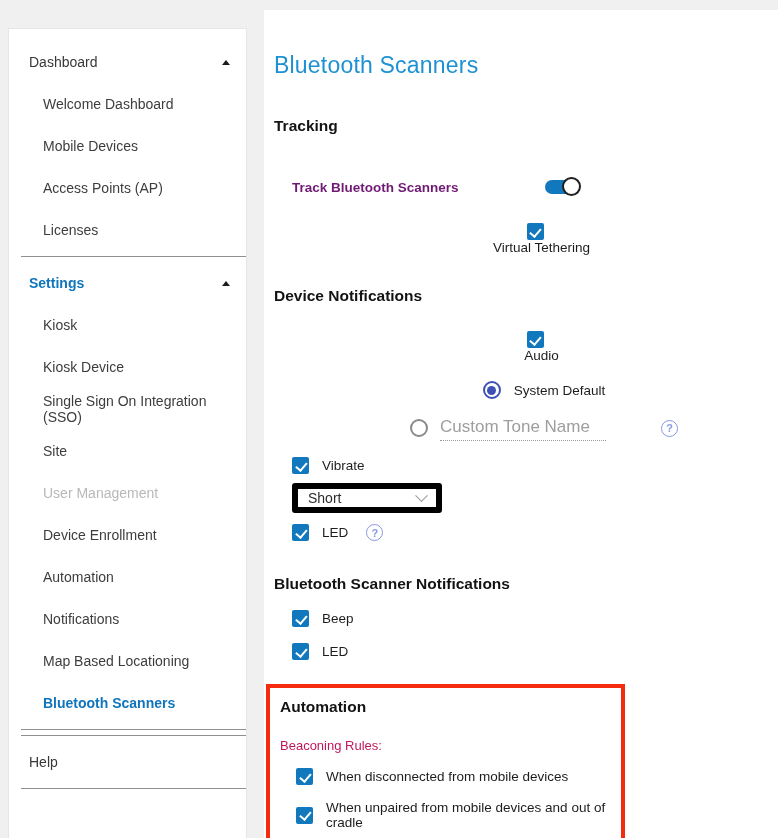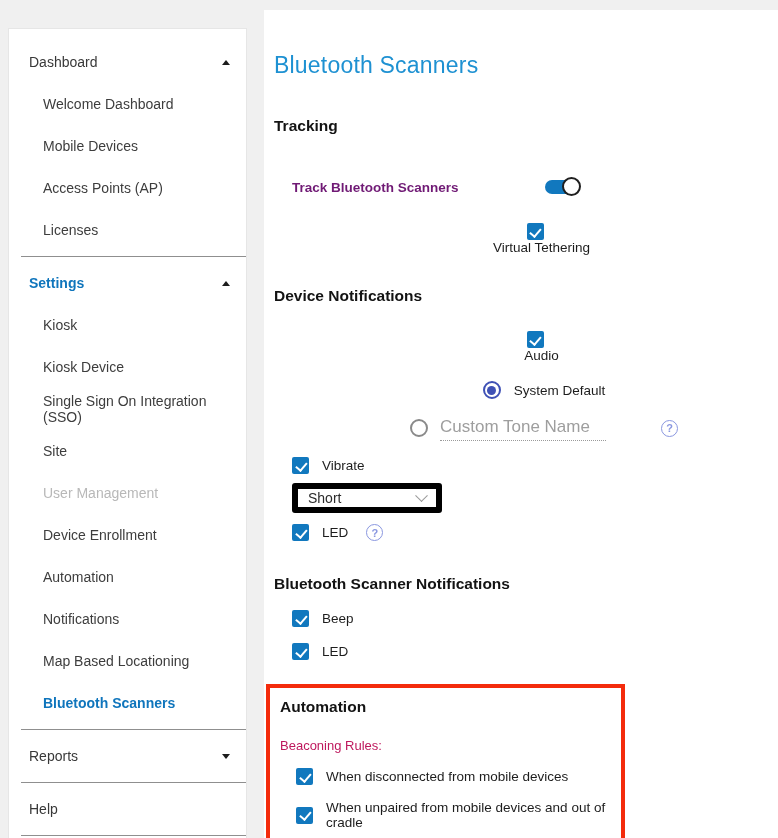--- a/index.html
+++ b/index.html
@@ -164,24 +164,20 @@
   <div class="nav-item nav-sub">
     <span>Notifications</span>
   </div>
   <div class="nav-item nav-sub">
     <span>Map Based Locationing</span>
   </div>
   <div class="nav-item nav-sub nav-active">
     <span>Bluetooth Scanners</span>
   </div>
   <hr class="nav-divider">
-  <div class="nav-item nav-top">
-    <span>Reports</span>
-    <span class="nav-arrow tri-down"></span>
-  </div>
   <hr class="nav-divider">
   <div class="nav-item nav-top">
     <span>Help</span>
   </div>
   <hr class="nav-divider">
 </nav>
 
 <main class="main">
   <h1 class="page-title">Bluetooth Scanners</h1>
 

